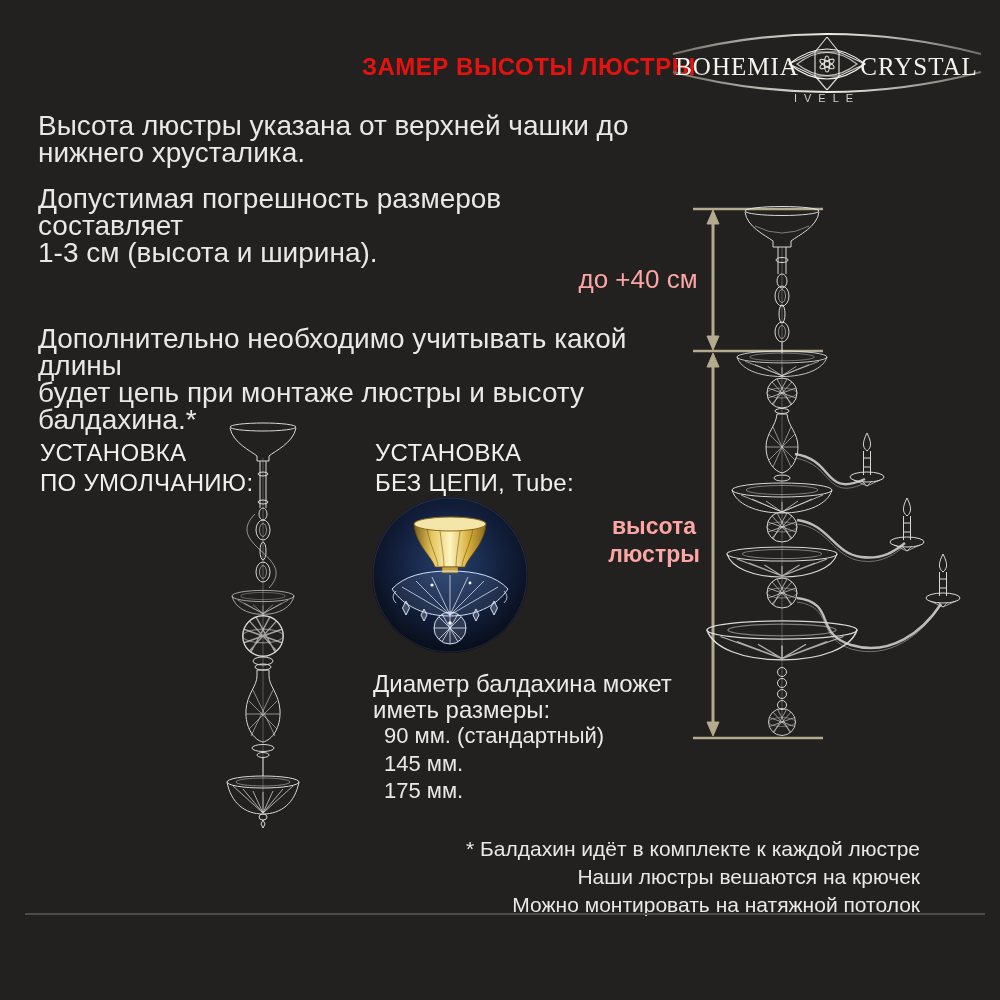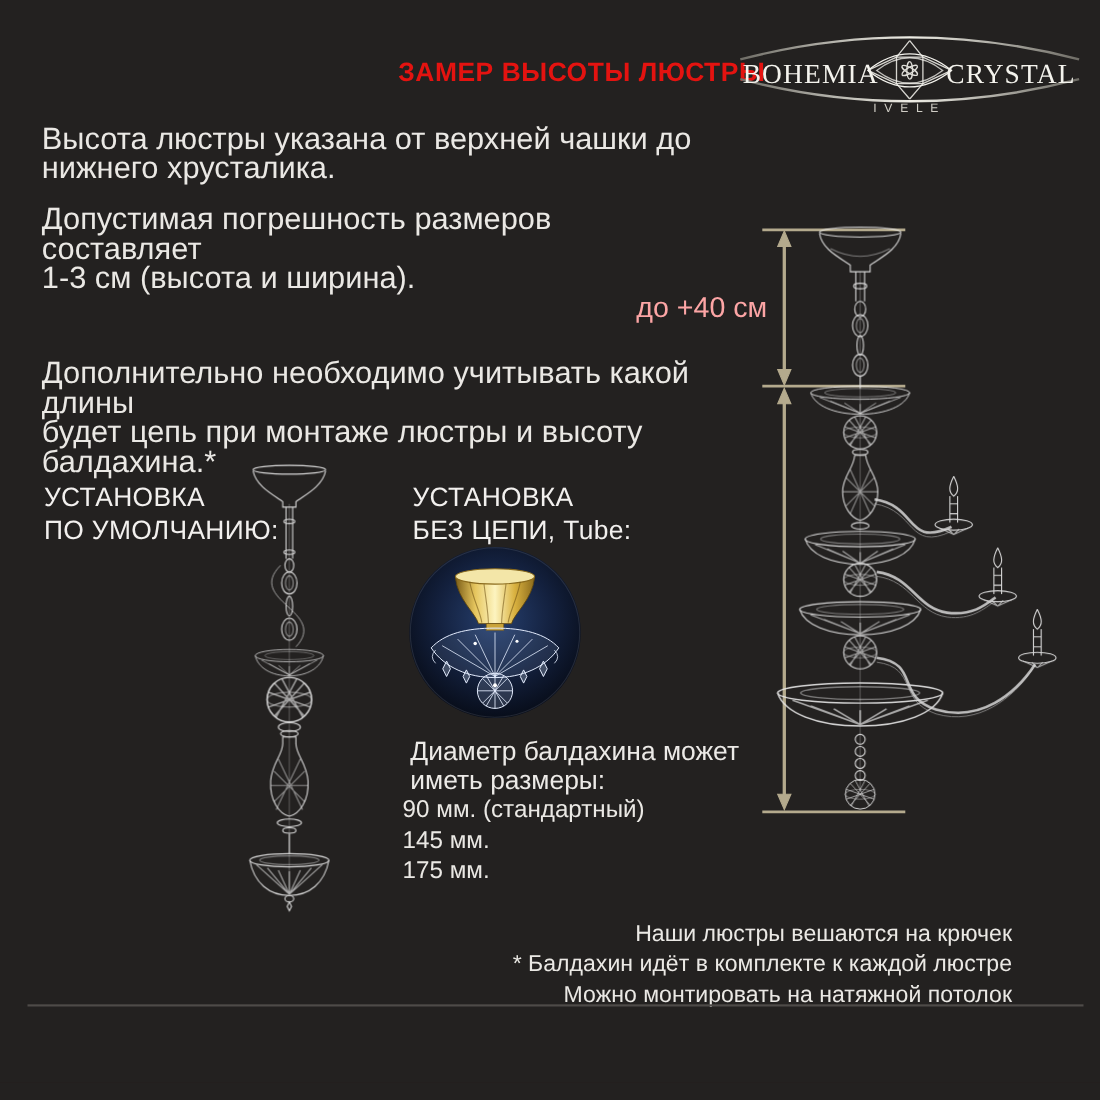--- a/index.html
+++ b/index.html
@@ -10,21 +10,21 @@
   .title{left:362px;top:53px;font-size:24px;font-weight:bold;color:#e41310;letter-spacing:.5px;}
   .para{left:38px;width:600px;font-size:28px;line-height:27px;color:#eae8e4;}
   .p1{top:112px;} .p2{top:185px;} .p3{top:255px;} .p4{top:325px;}
   .measure-label{color:#fca5a5;}
   .chain-allow{left:568px;top:264px;width:140px;text-align:center;font-size:26px;}
   .height-label{left:592px;top:512px;width:124px;text-align:center;font-size:23px;font-weight:bold;line-height:28px;}
   .section-h{top:438px;font-size:24px;line-height:30px;color:#f2f0ee;letter-spacing:.3px;}
   .sh1{left:40px;} .sh2{left:375px;}
   .photo-wrap{left:372px;top:497px;width:156px;height:156px;}
   .diam-head{left:373px;top:671px;font-size:24px;line-height:26px;}
-  .size-line{left:366px;font-size:22px;color:#eae8e4;}
+  .size-line{left:384px;font-size:22px;color:#eae8e4;}
   .s0{top:723px;} .s1{top:751px;} .s2{top:778px;text-align:center;}
   .footnotes{right:80px;top:835px;width:560px;text-align:right;font-size:21px;line-height:28px;color:#eae8e4;}
   .divider{left:25px;top:913px;width:960px;height:2px;background:#4e4b48;}
   svg text{font-family:"Liberation Serif",serif;}
 </style>
 </head>
 <body>
 
 <div class="canvas">
 
@@ -86,20 +86,22 @@
   </svg>
 
   <div class="abs para p1 prewrap">Высота люстры указана от верхней чашки до
 нижнего хрусталика.</div>
   <div class="abs para p2 prewrap">Допустимая погрешность размеров составляет
 1-3 см (высота и ширина).</div>
   <div class="abs para p4 prewrap">Дополнительно необходимо учитывать какой длины
 будет цепь при монтаже люстры и высоту балдахина.*</div>
 
   <div class="abs measure-label chain-allow">до +40 см</div>
+  <div class="abs measure-label height-label prewrap">высота
+люстры</div>
 
   <div class="abs section-h sh1 prewrap">УСТАНОВКА
 ПО УМОЛЧАНИЮ:</div>
   <div class="abs section-h sh2 prewrap">УСТАНОВКА
 БЕЗ ЦЕПИ, Tube:</div>
 
   <svg class="abs" style="left:183px;top:418px" width="160" height="415" viewBox="0 0 160 415">
     <g stroke="#e9e9e9" fill="none" stroke-width="1" opacity="0.92">
       <line x1="80" y1="40" x2="80" y2="395" opacity="0.3"></line>
       <ellipse cx="80" cy="9" rx="33" ry="4"></ellipse>
@@ -228,20 +230,20 @@
         <path d="M112,334 C144,338 148,367 176,371 C198,374 210,363 219,357"></path>
         <path d="M112,412 C150,417 130,447 166,459 C204,470 236,445 254,418"></path>
       </g>
       <use href="#def-candle" transform="translate(182,287)"></use>
       <use href="#def-candle" transform="translate(222,352)"></use>
       <use href="#def-candle" transform="translate(258,408)"></use>
     </g>
   </svg>
 
   <div class="abs footnotes">
+    <div>* Балдахин идёт в комплекте к каждой люстре</div>
     <div>Наши люстры вешаются на крючек</div>
-    <div>* Балдахин идёт в комплекте к каждой люстре</div>
     <div>Можно монтировать на натяжной потолок</div>
   </div>
 
   <div class="abs divider"></div>
 
 </div>
 
 </body></html>

